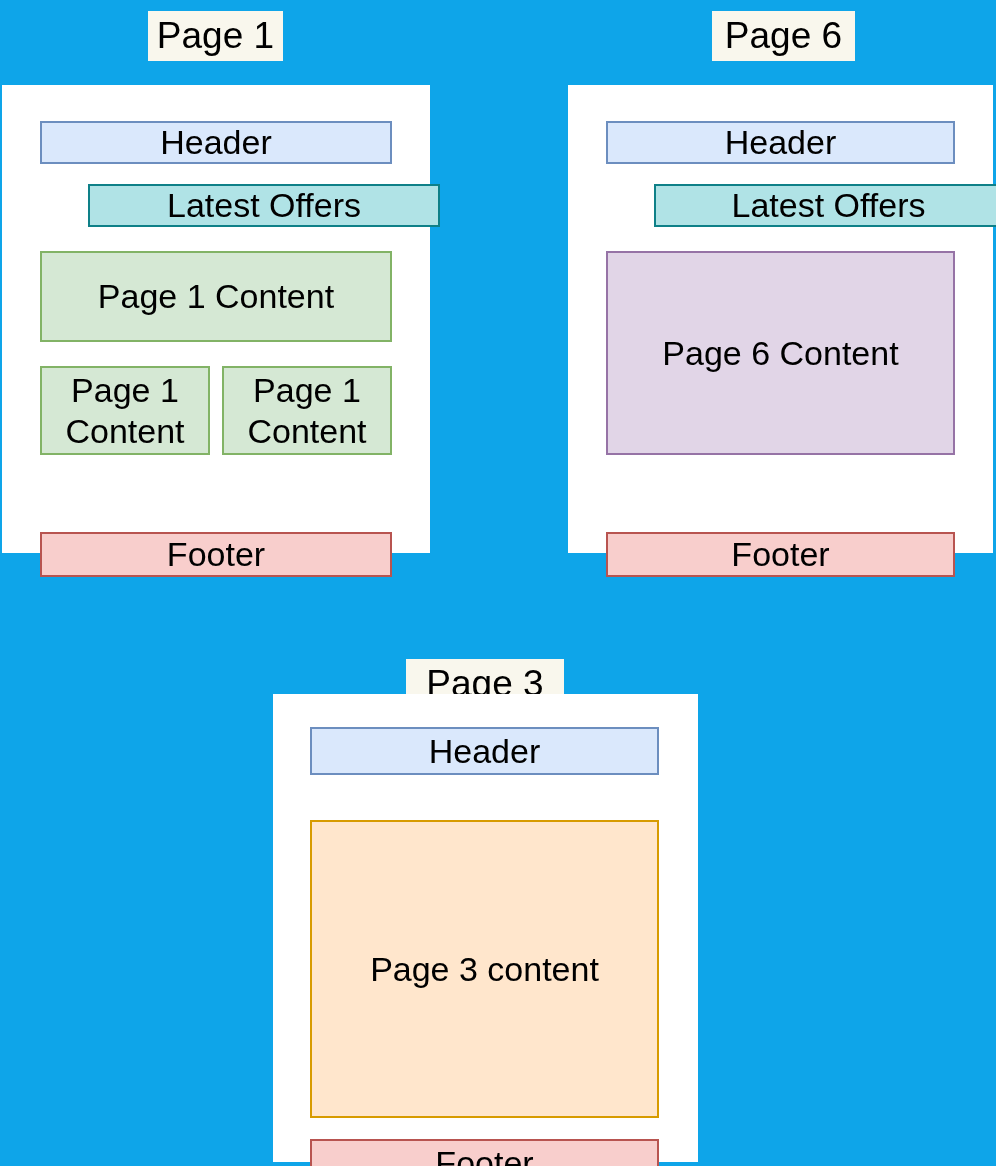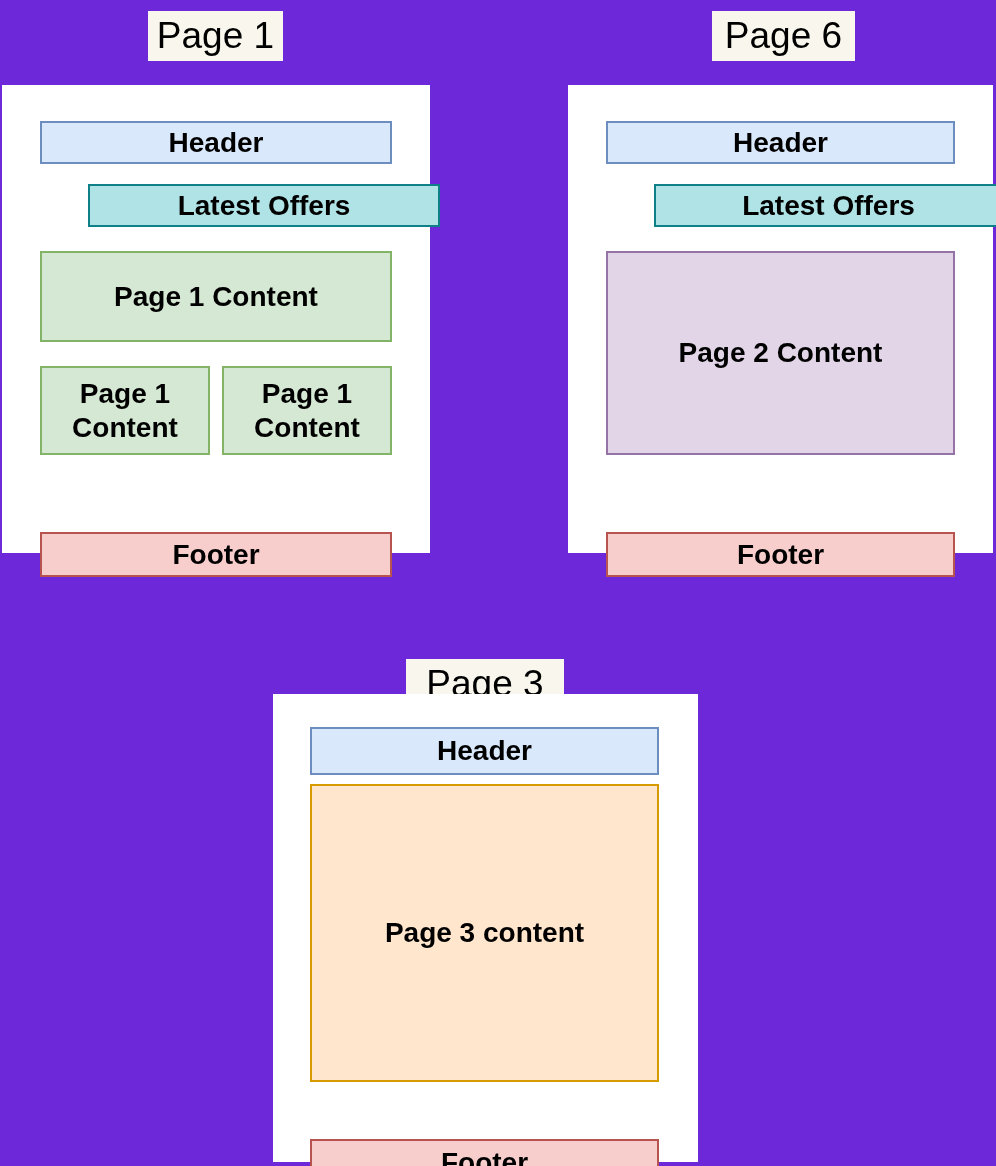--- a/index.html
+++ b/index.html
@@ -12,21 +12,21 @@
     height: 1166px;
     position: relative;
     overflow: hidden;
     font-family: "Liberation Sans", sans-serif;
     -webkit-font-smoothing: antialiased;
   }
 
   .canvas {
     position: absolute;
     inset: 0;
-    background: #6d28d9;
+    background: #0ea5e9;
   }
 
   
   .page-label {
     position: absolute;
     background: #f9f7ed;
     color: #000000;
     font-size: 37px;
     line-height: 50px;
     text-align: center;
@@ -45,31 +45,30 @@
   .block {
     position: absolute;
     box-sizing: border-box;
     border-width: 2px;
     border-style: solid;
     display: flex;
     align-items: center;
     justify-content: center;
     text-align: center;
     color: #000000;
-    font-size: 28px;
+    font-size: 34px;
     line-height: 1.18;
     white-space: pre-line;
-    font-weight: bold;
   }
 
   .blk-header  { background: #dae8fc; border-color: #6c8ebf; }
   .blk-offers  { background: #b0e3e6; border-color: #0e8088; margin-left: 48px; }
   .blk-green   { background: #d5e8d4; border-color: #82b366; }
   .blk-purple  { background: #e1d5e7; border-color: #9673a6; }
-  .blk-orange  { background: #ffe6cc; border-color: #d79b00; }
+  .blk-orange  { background: #ffe6cc; border-color: #d79b00; margin-top: 36px; }
   .blk-footer  { background: #f8cecc; border-color: #b85450; margin-top: 39px; }
 
   
   #panel-1 { left: 2px;  top: 85px;  width: 428px; height: 468px; }
   #label-1 { left: 148px; top: 11px; width: 135px; height: 50px; }
 
   #p1-header  { left: 38px;  top: 36px;  width: 352px; height: 43px; }
   #p1-offers  { left: 38px;  top: 99px;  width: 352px; height: 43px; }
   #p1-content { left: 38px;  top: 166px; width: 352px; height: 91px; }
   #p1-col-a   { left: 38px;  top: 281px; width: 170px; height: 89px; }
@@ -118,21 +117,21 @@
   </div>
 
   <div class="page-label" id="label-2">Page 6</div>
 
   <div class="page-panel" id="panel-2">
 
     <div class="block blk-header" id="p2-header">Header</div>
 
     <div class="block blk-offers" id="p2-offers">Latest Offers</div>
 
-    <div class="block blk-purple" id="p2-content">Page 2 Content</div>
+    <div class="block blk-purple" id="p2-content">Page 6 Content</div>
 
     <div class="block blk-footer" id="p2-footer">Footer</div>
   </div>
 
   <div class="page-label" id="label-3">Page 3</div>
 
   <div class="page-panel" id="panel-3">
 
     <div class="block blk-header" id="p3-header">Header</div>
 

